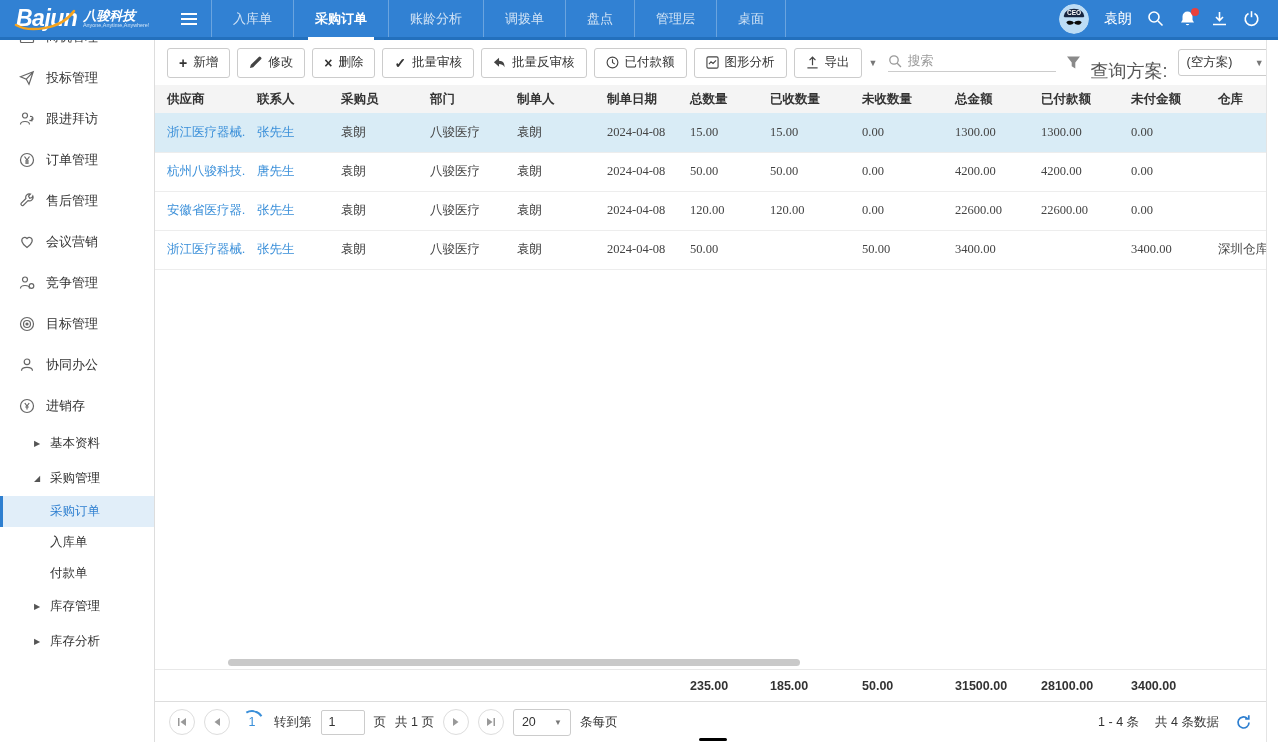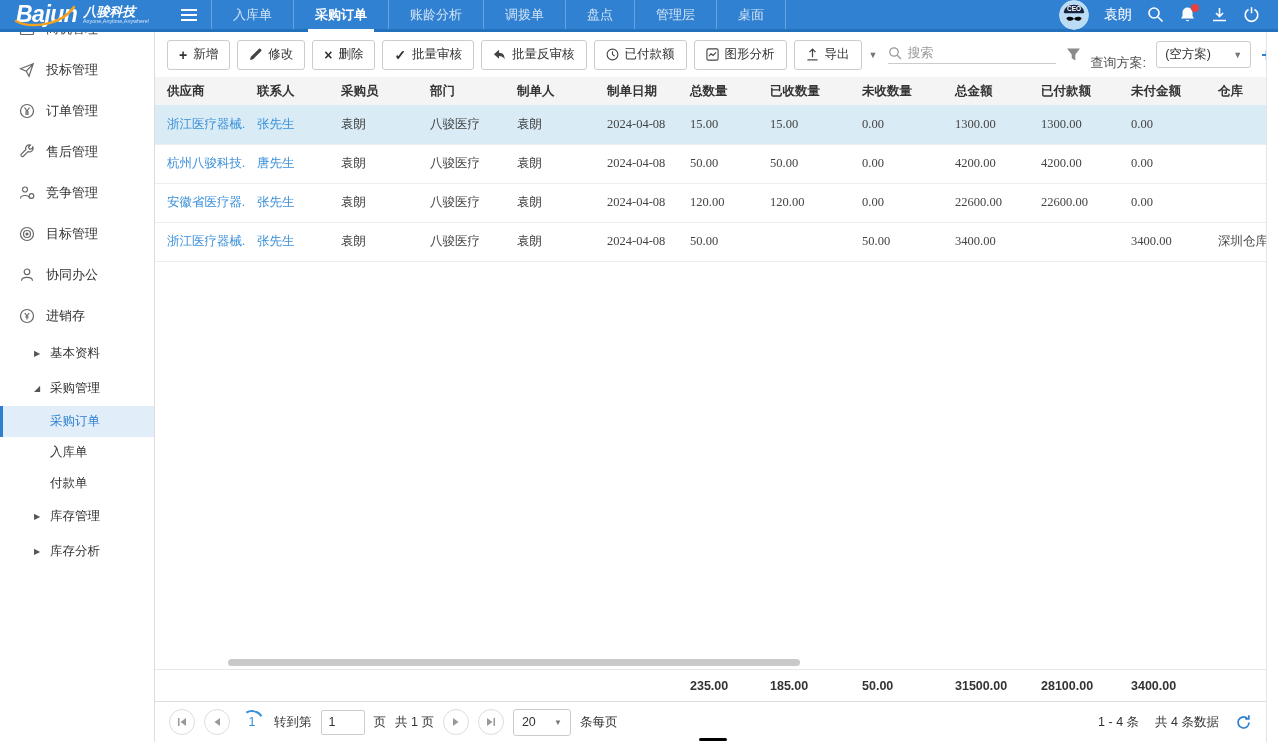--- a/index.html
+++ b/index.html
@@ -1,21 +1,21 @@
 <!DOCTYPE html>
 <html><head>
 <meta charset="utf-8">
 <style>
   * { margin:0; padding:0; box-sizing:border-box; }
   html,body { width:1278px; height:742px; overflow:hidden; background:#fff;
     font-family:"Liberation Sans","DejaVu Sans",sans-serif; }
   .app { width:1278px; height:742px; display:flex; flex-direction:column; position:relative; }
 
   
-  .topbar { height:32px; background:#3181d3; border-bottom:3px solid #2370bd;
+  .topbar { height:40px; background:#3181d3; border-bottom:3px solid #2370bd;
     display:flex; align-items:stretch; color:#fff; flex-shrink:0; }
   .logo { display:flex; align-items:center; padding:0 10px 0 16px; gap:6px; position:relative; }
   .logo-en { font-style:italic; font-weight:bold; font-size:23px; letter-spacing:-0.5px; position:relative; line-height:1; }
   .logo-swoosh { position:absolute; left:-4px; top:-6px; width:74px; height:34px; pointer-events:none; }
   .logo-cn { display:flex; flex-direction:column; justify-content:center; }
   .logo-cn .cn { font-size:13px; font-weight:bold; font-style:italic; line-height:13px; }
   .logo-cn .tagline { font-size:6px; color:#cfe4f8; transform:scale(.9); transform-origin:left; }
   .hamburger { width:44px; display:flex; align-items:center; justify-content:center; cursor:pointer; }
   .hbars { width:16px; height:2px; background:#fff; position:relative; display:block; }
   .hbars::before,.hbars::after { content:""; position:absolute; left:0; width:16px; height:2px; background:#fff; }
@@ -56,21 +56,21 @@
     gap:6px; padding:0 11px; font-size:12.5px; color:#333; cursor:pointer; white-space:nowrap; }
   .tbtn svg { width:13px; height:13px; }
   .tbtn .glyph { font-size:14px; font-weight:bold; line-height:1; color:#333; }
   .tb-right { margin-left:auto; display:flex; align-items:center; gap:10px; }
   .caret { font-size:9px; color:#777; cursor:pointer; }
   .search-wrap { display:flex; align-items:center; gap:6px; border-bottom:1px solid #ccc; padding-bottom:3px; width:168px; }
   .search-wrap svg { width:14px; height:14px; }
   .search-input { border:none; outline:none; font-size:13px; color:#333; width:130px; background:transparent; }
   .search-input::placeholder { color:#999; }
   .funnel { width:15px; height:15px; cursor:pointer; }
-  .query-label { font-size:13px; color:#555; white-space:nowrap;margin-top:17px; }
+  .query-label { font-size:18px; color:#555; white-space:nowrap;margin-top:17px; }
   .q-select { width:95px; height:27px; border:1px solid #ccc; border-radius:3px; display:flex; align-items:center;
     justify-content:space-between; padding:0 8px; font-size:12.5px; color:#333; cursor:pointer; }
   .mini-ic { font-size:19px; line-height:1; cursor:pointer; font-weight:bold; }
   .mini-blue { color:#2e7fd0; }
 
   
   .grid-table { width:100%; border-collapse:collapse; table-layout:fixed;font-family:Liberation Serif, serif; }
   .grid-table th { height:28px; background:#f4f4f4; font-size:12.5px; font-weight:bold; color:#333;
     text-align:left; padding-left:12px; white-space:nowrap; overflow:hidden; cursor:pointer; }
   .grid-table td { height:39px; font-size:12.5px; color:#444; padding-left:12px; border-bottom:1px solid #ededed;
@@ -186,30 +186,44 @@
         <span>商机管理</span>
       </div>
       <div class="side-item">
         <svg viewBox="0 0 16 16" fill="none" stroke="#666" stroke-width="1.2">
             <path d="M1.5 6.8 L14.2 1.8 L10 14.2 L7.3 9.2 Z M7.3 9.2 L14.2 1.8"></path>
           </svg>
         <span>投标管理</span>
       </div>
       <div class="side-item">
         <svg viewBox="0 0 16 16" fill="none" stroke="#666" stroke-width="1.2">
+            <circle cx="6" cy="4.5" r="2.5"></circle>
+            <path d="M1.5 13.5 c0 -4 9 -4 9 0"></path>
+            <path d="M11 5.5 c3 -0.5 4 2.5 1.8 4 M12.8 7.2 l0 2.5 l-2.4 -0.4"></path>
+          </svg>
+        <span>跟进拜访</span>
+      </div>
+      <div class="side-item">
+        <svg viewBox="0 0 16 16" fill="none" stroke="#666" stroke-width="1.2">
             <circle cx="8" cy="8" r="6.5"></circle>
             <path d="M5.5 4.5 L8 8 L10.5 4.5 M8 8 v4 M6 9 h4 M6 11 h4"></path>
           </svg>
         <span>订单管理</span>
       </div>
       <div class="side-item">
         <svg viewBox="0 0 16 16" fill="none" stroke="#666" stroke-width="1.2">
             <path d="M13.8 3 a3.6 3.6 0 0 1 -4.8 4.6 L4.4 12.2 a1.5 1.5 0 0 1 -2.1 -2.1 L6.9 5.5 A3.6 3.6 0 0 1 11.5 1 L9.5 3 l1.2 2.3 L13 4.5 Z"></path>
           </svg>
         <span>售后管理</span>
+      </div>
+      <div class="side-item">
+        <svg viewBox="0 0 16 16" fill="none" stroke="#666" stroke-width="1.2">
+            <path d="M8 13.5 C2.3 9.8 1.6 5.2 4.4 3.7 C6.4 2.7 8 4.6 8 4.6 C8 4.6 9.6 2.7 11.6 3.7 C14.4 5.2 13.7 9.8 8 13.5 Z"></path>
+          </svg>
+        <span>会议营销</span>
       </div>
       <div class="side-item">
         <svg viewBox="0 0 16 16" fill="none" stroke="#666" stroke-width="1.2">
             <circle cx="6" cy="4.5" r="2.5"></circle>
             <path d="M1.5 13.5 c0 -4 9 -4 9 0"></path>
             <circle cx="12.5" cy="11" r="2.3"></circle>
           </svg>
         <span>竞争管理</span>
       </div>
       <div class="side-item">

